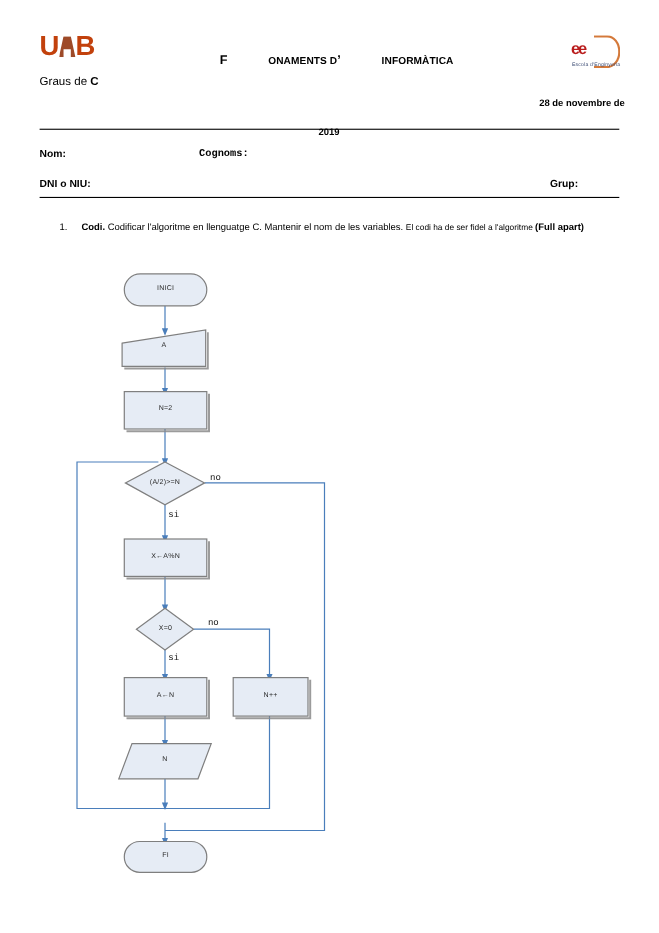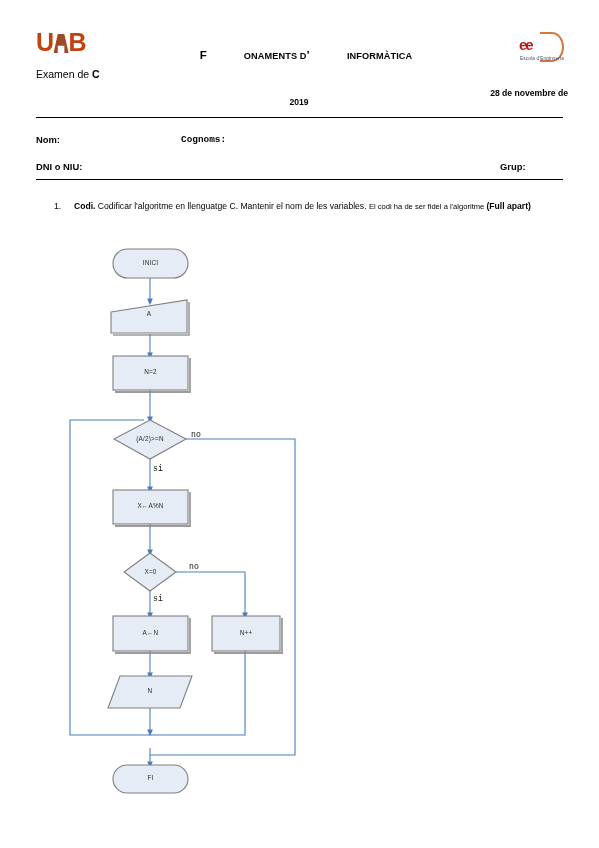--- a/index.html
+++ b/index.html
@@ -55,21 +55,21 @@
   }
   .examen{
     position:absolute;left:36px;top:68px;font-size:10.5px;font-weight:normal;
   }
   .examen b{font-weight:bold;}
   .date{
     position:absolute;right:31px;top:88px;font-size:8.6px;font-weight:bold;
     text-align:left;
   }
   .year{
-    position:absolute;left:0;top:97px;width:598px;text-align:center;
+    position:absolute;left:0;top:115px;width:598px;text-align:center;
     font-size:8.6px;font-weight:bold;
   }
   .rule{position:absolute;left:36px;width:527px;height:0;border-top:1px solid #000;}
   .rule-1{top:117px;}
   .rule-2{top:179px;}
 
   
   .fld{position:absolute;font-size:9.4px;font-weight:bold;}
   .f-nom{left:36px;top:134px;}
   .f-cog{left:181px;top:134px;font-family:Liberation Mono, monospace;}
@@ -107,21 +107,21 @@
 
 
     <div class="hdr-line2"><span>F</span><span class="sc">ONAMENTS D</span>’<span class="sc">INFORMÀTICA</span></div>
 
     <div class="ee-logo">
       <div class="arc2"></div>
       <div class="ee-txt">ee</div>
       <div class="ee-sub">Escola d'Enginyeria</div>
     </div>
 
-    <div class="examen"><span>Examen de </span><b>C</b></div>
+    <div class="examen"><span>Graus de </span><b>C</b></div>
 
     <div class="date">28 de novembre de</div>
     <div class="year">2019</div>
   </div>
 
   <div class="rule rule-1"></div>
 
   <div class="fld f-nom">Nom:</div>
   <div class="fld f-cog">Cognoms:</div>
   <div class="fld f-dni">DNI o NIU:</div>

